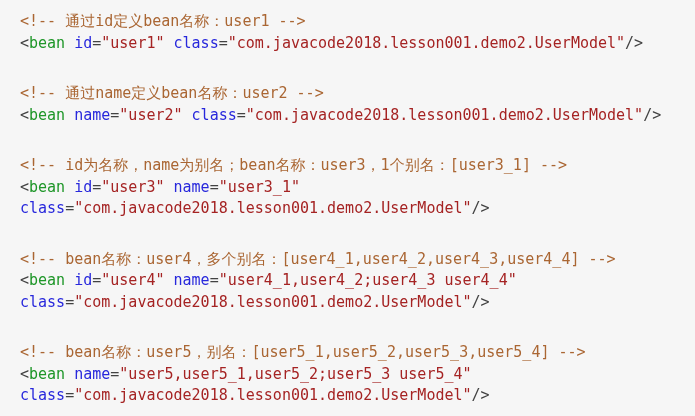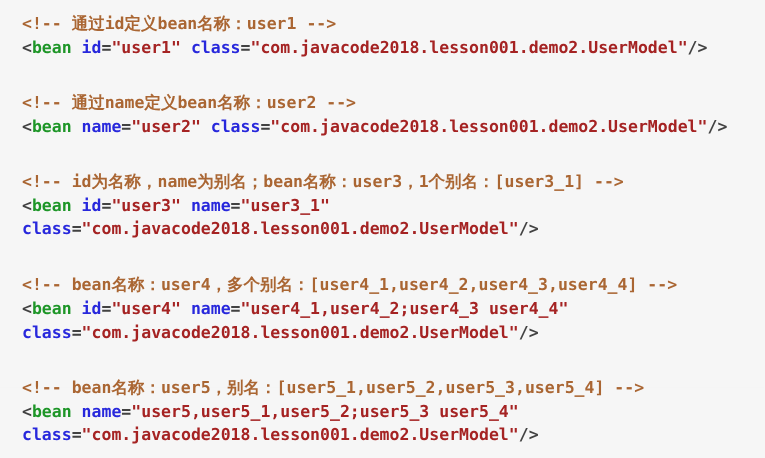--- a/index.html
+++ b/index.html
@@ -14,21 +14,20 @@
     box-sizing: border-box;
     width: 695px;
     height: 352px;
     background: var(--bg, #f6f6f6);
     padding: 11px 12px 12px 20px;
     font-family: "DejaVu Sans Mono", "Liberation Mono", monospace;
     font-size: 15px;
     line-height: 21.5px;
     white-space: pre;
     color: var(--plain, #333);
-    font-weight: bold;
   }
   .block { margin: 0 0 29px 0; }
   .block:last-child { margin-bottom: 0; margin-top: 16px; }
   .line { height: 21.5px; white-space: pre; }
   .tok-comment { color: var(--comment, #aa6633); }
   .tok-tag     { color: var(--tag, #1e9628); }
   .tok-attr    { color: var(--attr, #2828dc); }
   .tok-string  { color: var(--string, #a52323); }
   .tok-punct   { color: var(--punct, #424242); }
   .tok-plain   { color: var(--plain, #333333); }

